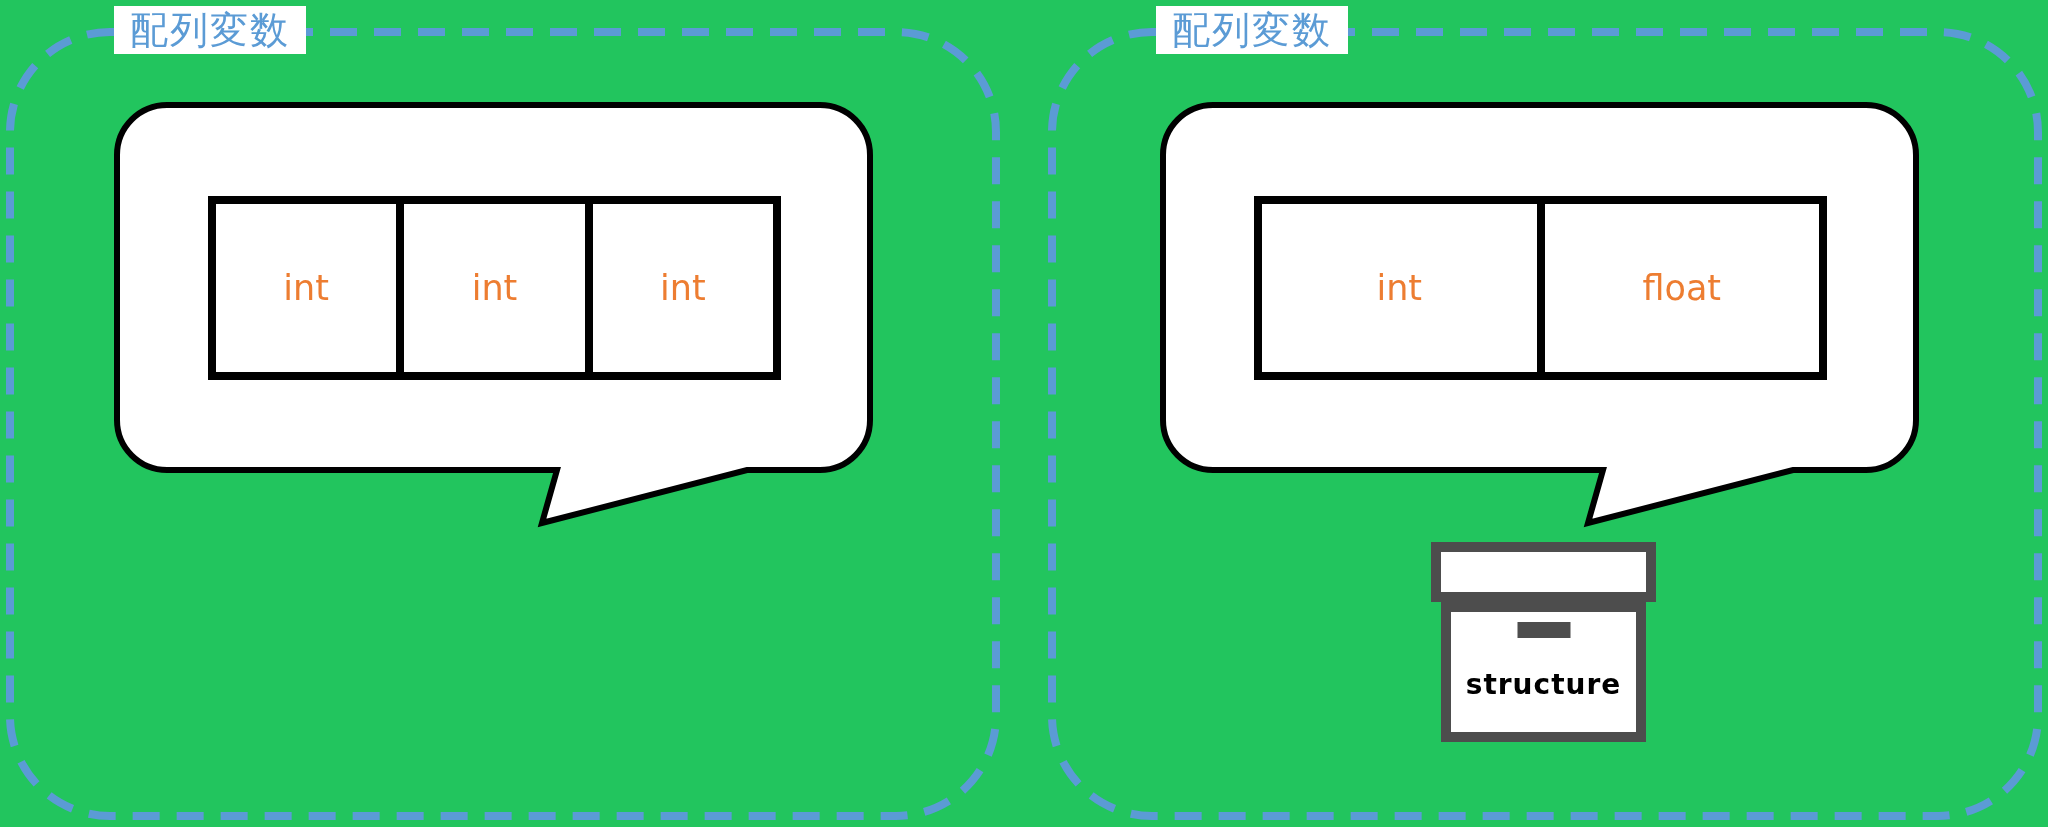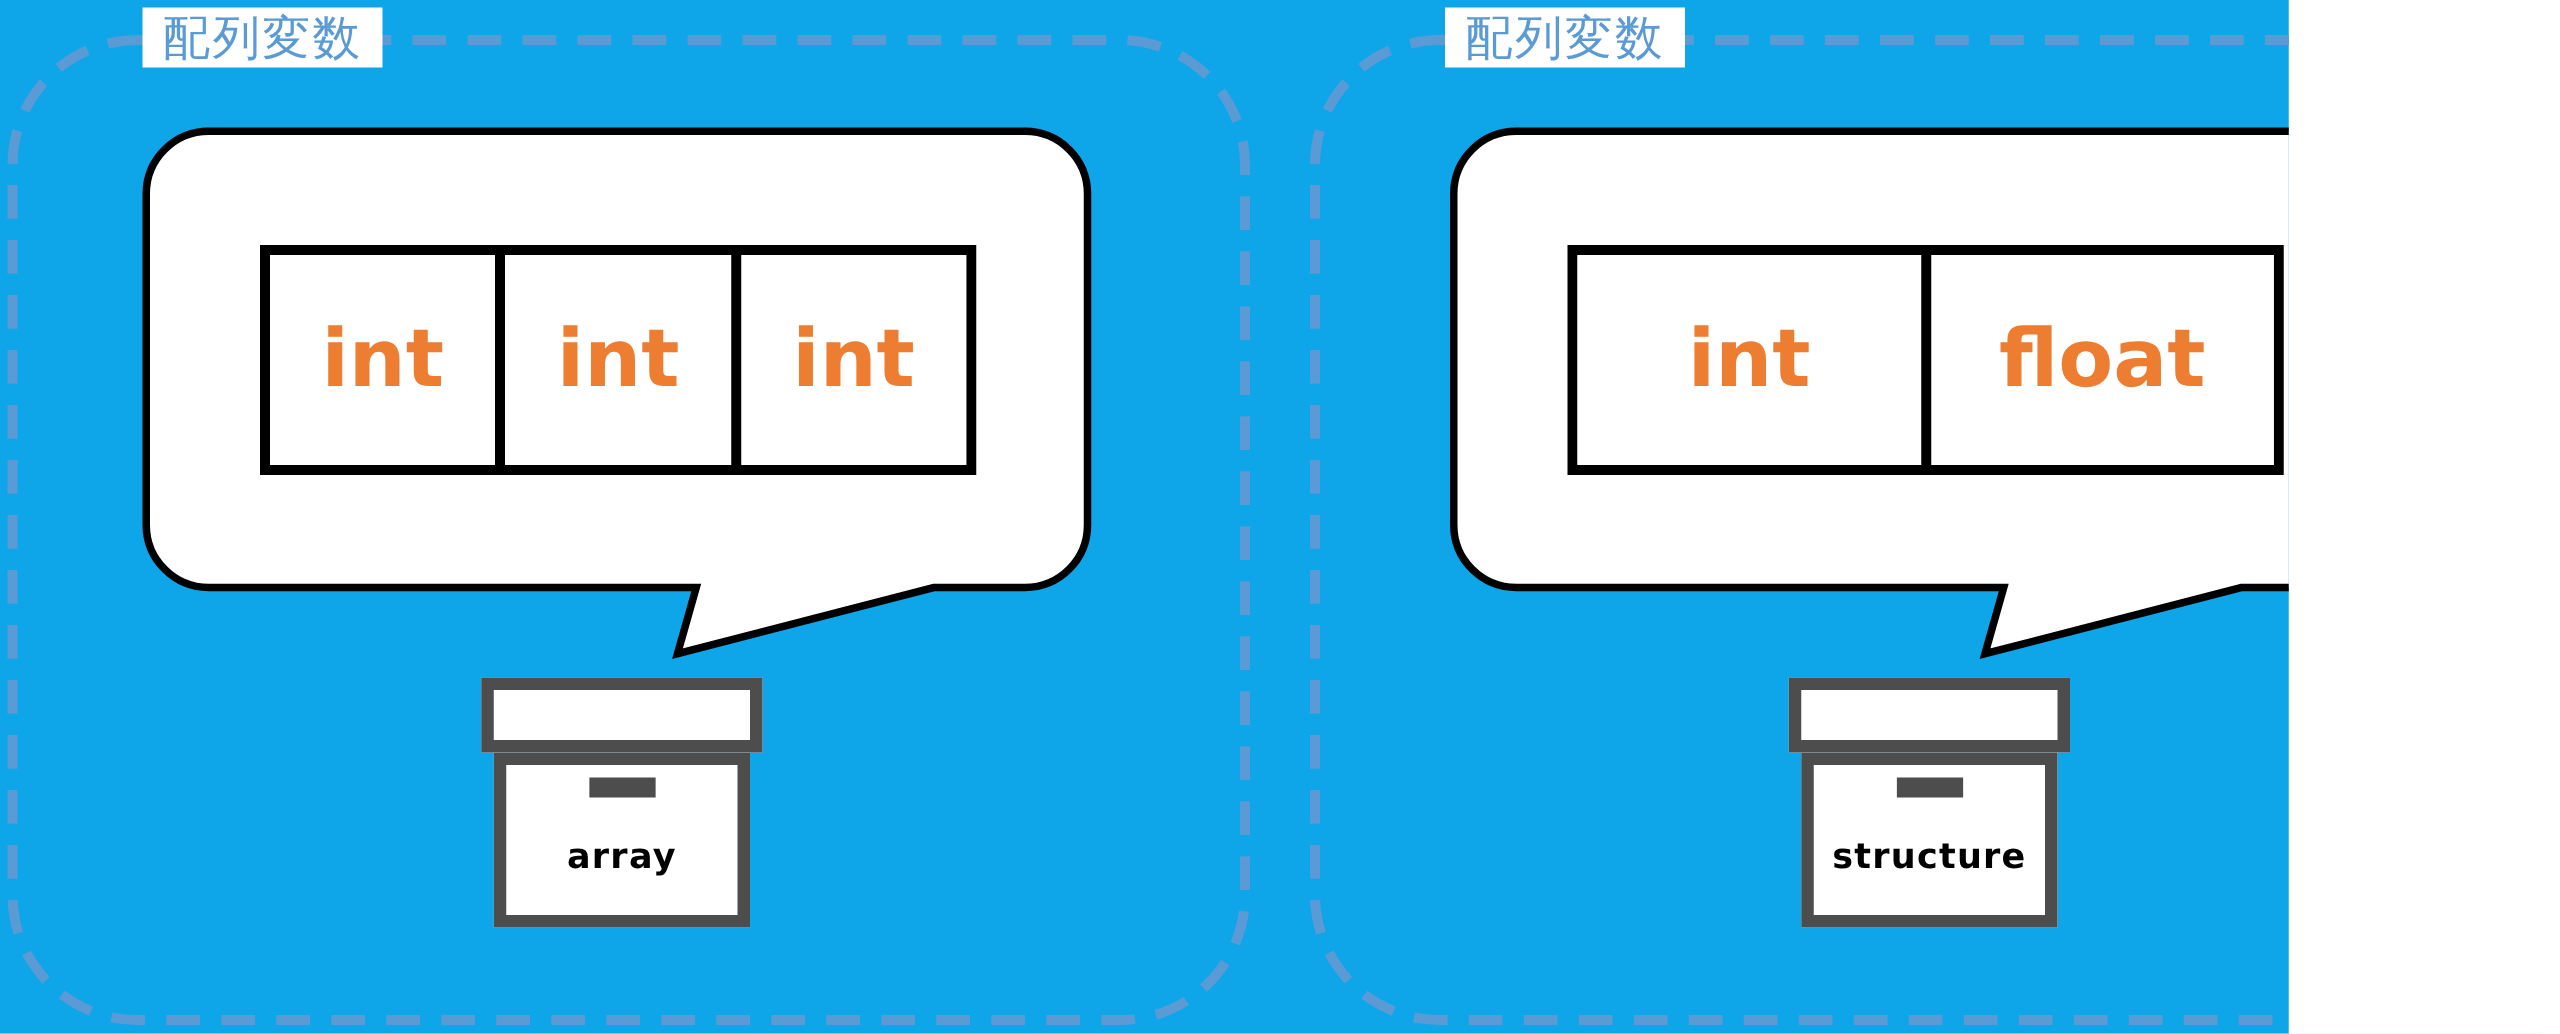--- a/index.html
+++ b/index.html
@@ -1,20 +1,20 @@
 <!DOCTYPE html>
 <html><head>
 <meta charset="utf-8">
 <style>
   html, body { margin: 0; padding: 0; background: #ffffff; }
   #canvas {
     position: relative;
-    width: 1831px;
+    width: 2048px;
     height: 827px;
-    background: #0ea5e9;
+    background: #22c55e;
     font-family: "DejaVu Sans", "Liberation Sans", sans-serif;
     overflow: hidden;
   }
   #shape-layer {
     position: absolute;
     left: 0; top: 0;
     width: 2048px; height: 827px;
   }
   
   .panel-title {
@@ -47,22 +47,22 @@
     z-index: 2;
   }
   #left-cell-grid  { left: 208px; }
   #right-cell-grid { left: 1254px; }
   .cell {
     flex: 1;
     display: flex;
     align-items: center;
     justify-content: center;
     color: #ED7D31;
-    font-size: 64px;
-    font-weight: bold;
+    font-size: 35px;
+    font-weight: normal;
     background: #ffffff;
   }
   .cell + .cell { border-left: 8px solid #000000; }
 
   
   .storage-box {
     position: absolute;
     top: 542px;
     width: 225px;
     height: 200px;
@@ -132,26 +132,20 @@
     <div class="cell">int</div>
     <div class="cell">int</div>
     <div class="cell">int</div>
   </div>
 
   <div id="right-cell-grid" class="cell-grid">
     <div class="cell">int</div>
     <div class="cell">float</div>
   </div>
 
-  <div id="left-storage-box" class="storage-box">
-    <div class="box-lid"></div>
-    <div class="box-body"></div>
-    <div class="box-slot"></div>
-    <div class="box-label">array</div>
-  </div>
 
   <div id="right-storage-box" class="storage-box">
     <div class="box-lid"></div>
     <div class="box-body"></div>
     <div class="box-slot"></div>
     <div class="box-label">structure</div>
   </div>
 
 </div>
 

